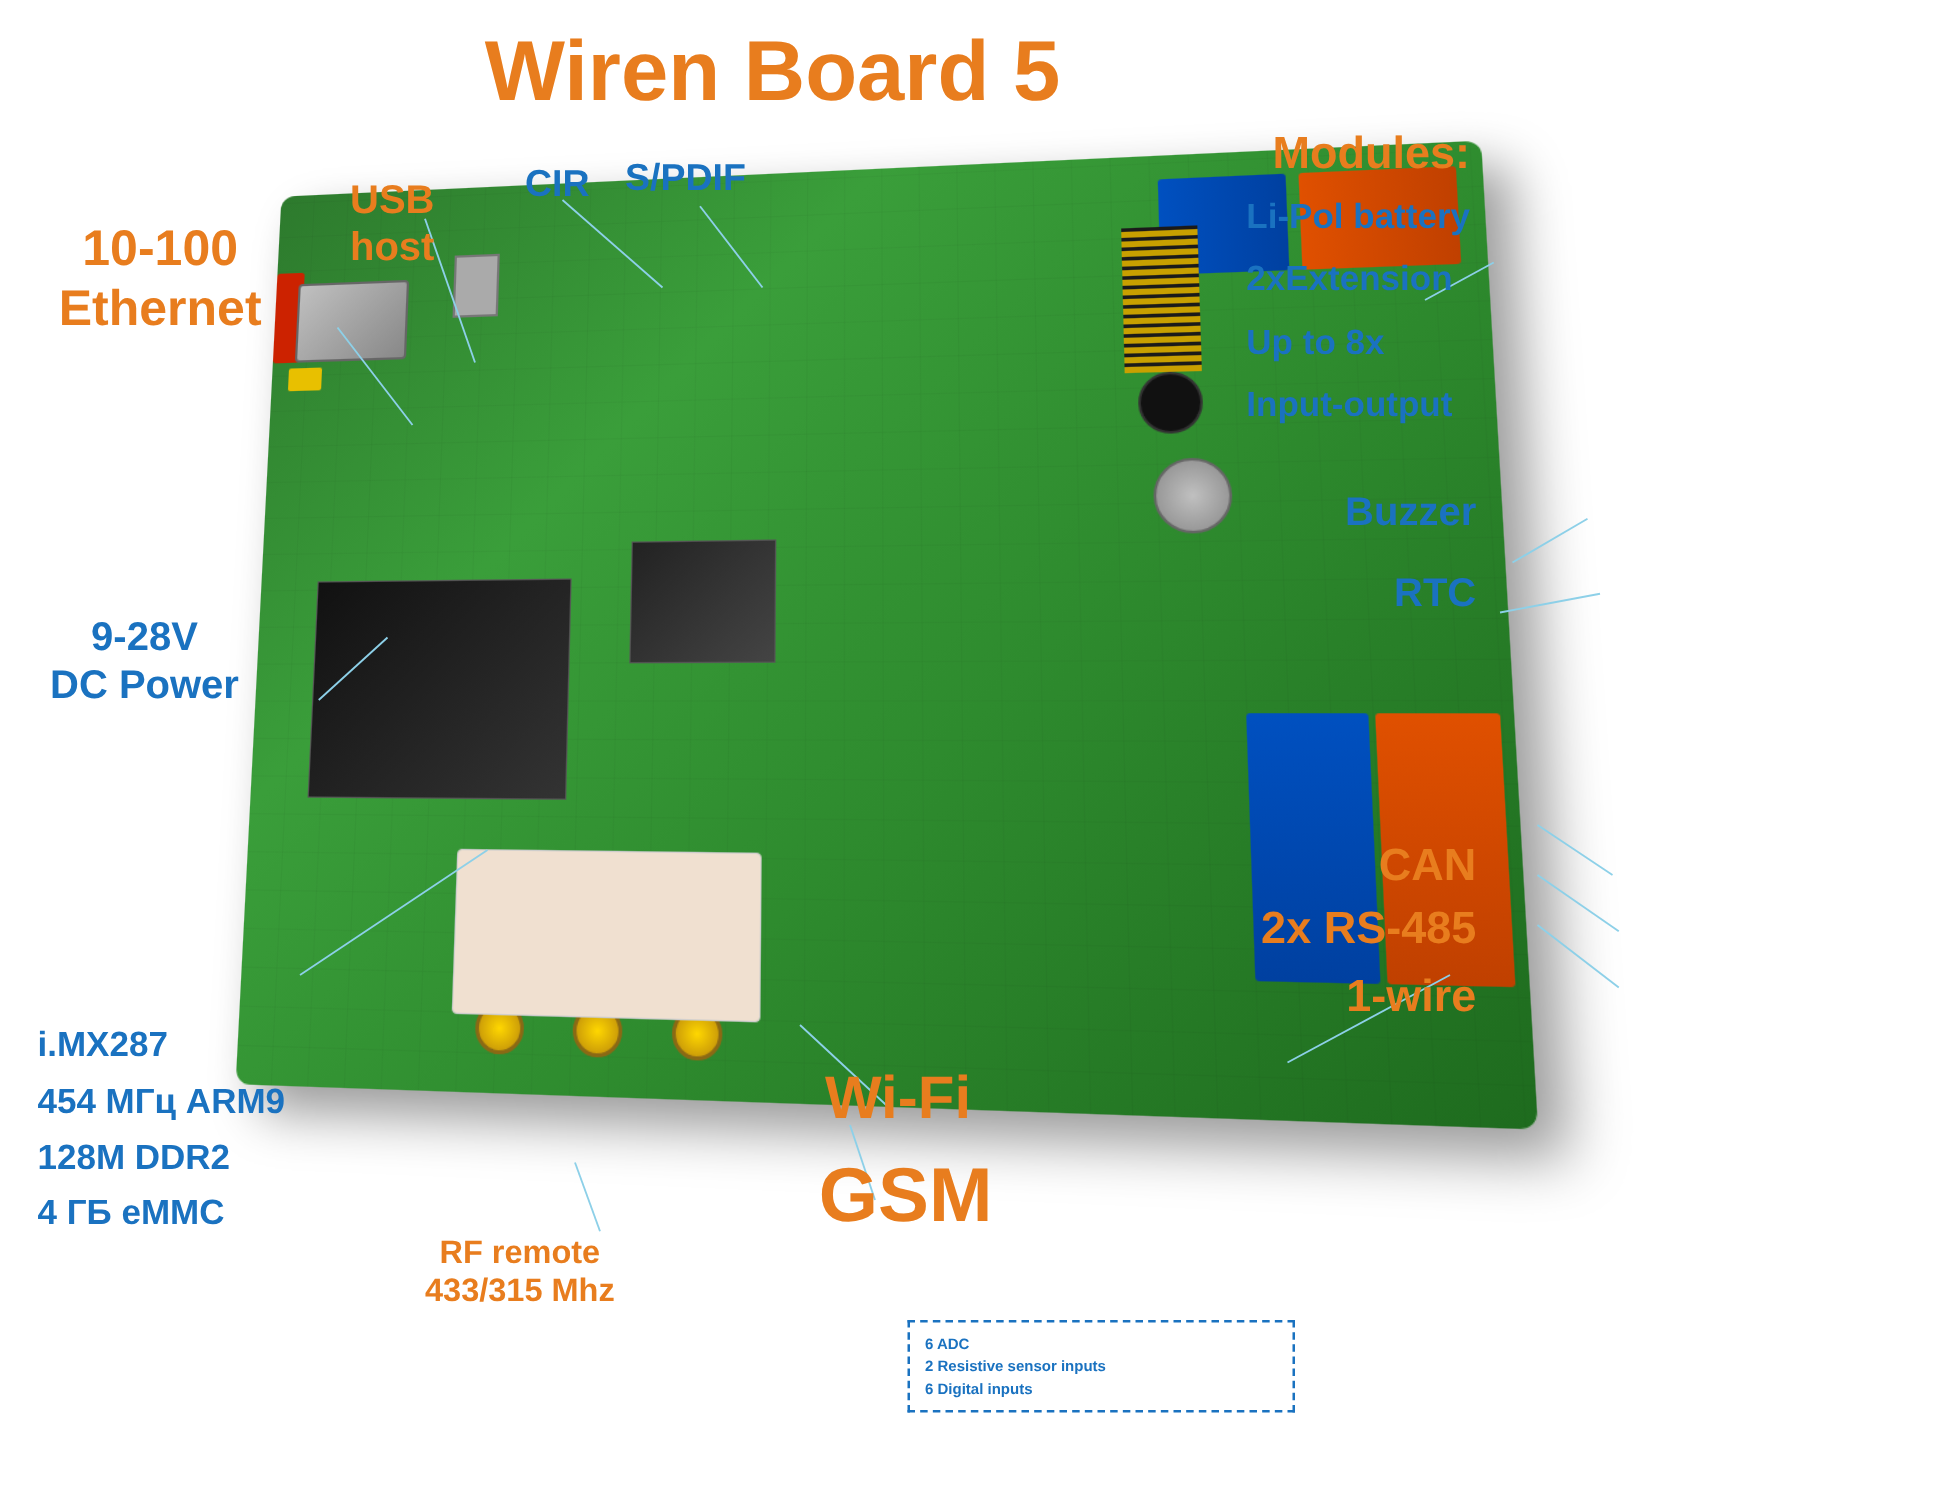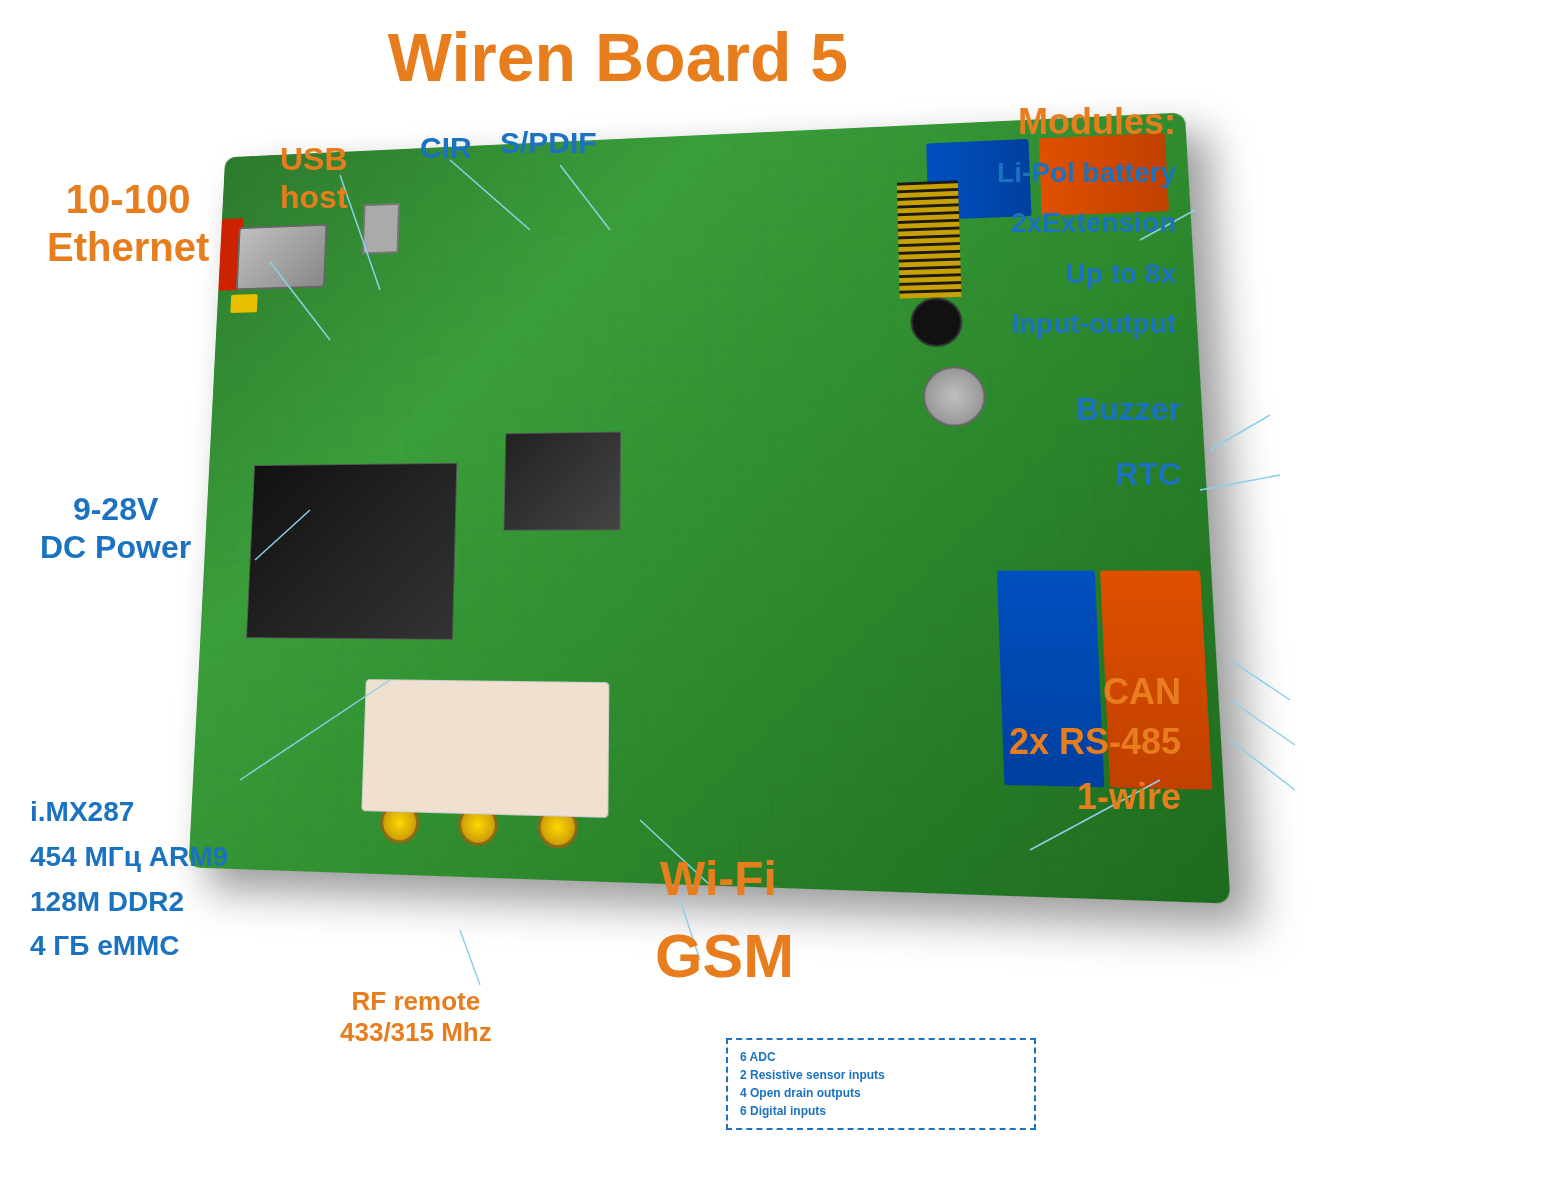--- a/index.html
+++ b/index.html
@@ -290,29 +290,29 @@
   </div>
 
   <div class="label label-blue" style="font-size:30px; top:130px; left:420px;">CIR</div>
 
   <div class="label label-blue" style="font-size:30px; top:125px; left:500px;">S/PDIF</div>
 
   <div class="label label-blue" style="font-size:32px; top:490px; left:40px; text-align:center;">
     9-28V<br>DC Power
   </div>
 
-  <div class="label label-blue" style="font-size:28px; top:790px; left:30px; text-align:left; line-height:1.6;">
+  <div class="label label-blue" style="font-size:28px; top:814px; left:30px; text-align:left; line-height:1.6;">
     i.MX287<br>
     454 МГц ARM9<br>
     128M DDR2<br>
     4 ГБ eMMC
   </div>
 
   <div class="label label-orange" style="font-size:36px; top:100px; right:60px; text-align:right;">Modules:</div>
-  <div class="label label-blue" style="font-size:28px; top:148px; right:60px; text-align:right; line-height:1.8;">
+  <div class="label label-blue" style="font-size:28px; top:148px; right:60px; text-align:left; line-height:1.8;">
     Li-Pol battery<br>
     2xExtension<br>
     Up to 8x<br>
     Input-output
   </div>
 
   <div class="label label-blue" style="font-size:32px; top:390px; right:55px;">Buzzer</div>
 
   <div class="label label-blue" style="font-size:32px; top:455px; right:55px;">RTC</div>
 
@@ -324,17 +324,16 @@
 
   <div class="label label-orange" style="font-size:48px; top:850px; left:660px;">Wi-Fi</div>
 
   <div class="label label-orange" style="font-size:61px; top:920px; left:655px;">GSM</div>
 
   <div class="label label-orange" style="font-size:26px; top:955px; left:340px; text-align:center;margin-top:31px;">RF remote<br>433/315 Mhz</div>
 
   <div class="adc-box">
     <div class="adc-line">6 ADC</div>
     <div class="adc-line">2 Resistive sensor inputs</div>
-    <div class="adc-line">4 Open drain outputs</div>
     <div class="adc-line">6 Digital inputs</div>
   </div>
 
 </div>
 
 </body></html>

